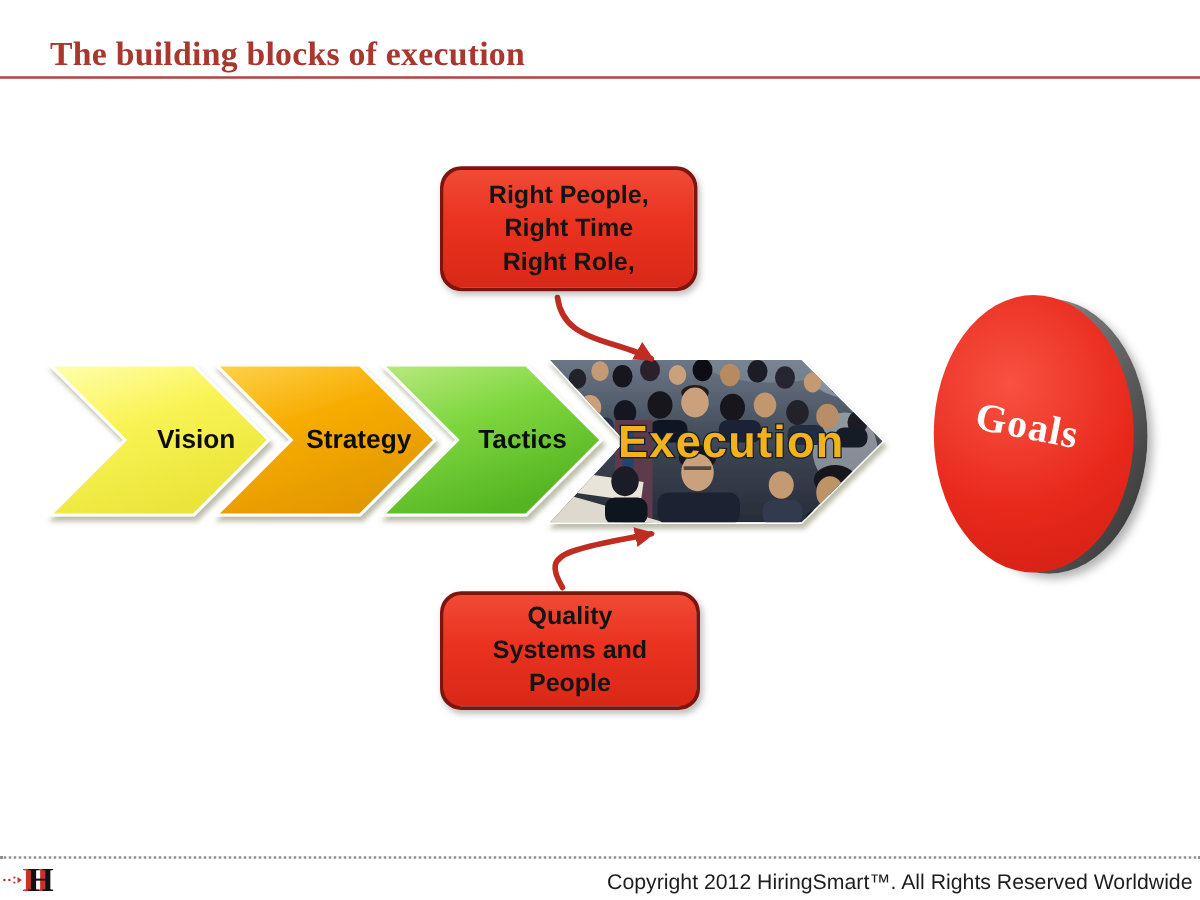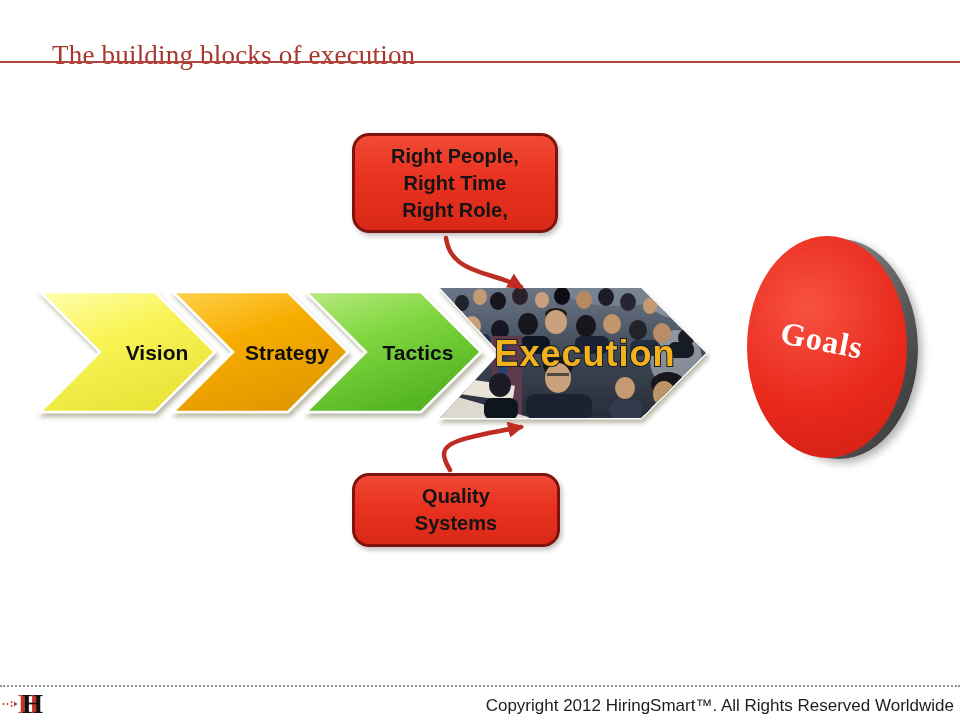--- a/index.html
+++ b/index.html
@@ -1,33 +1,33 @@
 <!DOCTYPE html>
 <html><head>
 <meta charset="utf-8">
 <style>
   html,body{margin:0;padding:0;background:#fff;}
   .slide{position:relative;width:960px;height:720px;background:#ffffff;overflow:hidden;
          font-family:"Liberation Sans",sans-serif;}
 
   
-  .page-title{position:absolute;left:40px;top:28px;margin:12px;
+  .page-title{position:absolute;left:40px;top:28px;margin:0;
               font-family:"Liberation Serif","DejaVu Serif",serif;
-              font-size:27px;font-weight:normal;color:#a8372e;letter-spacing:.2px;}
+              font-size:27px;font-weight:bold;color:#a8372e;letter-spacing:.2px;}
   .title-rule{position:absolute;left:0;right:0;top:61px;height:2px;background:#b1453e;}
 
   
   .callout{position:absolute;box-sizing:border-box;
            background:linear-gradient(180deg,#f04a35 0%,#ea3220 45%,#d92817 100%);
            border:3px solid #7d150e;border-radius:17px;
            display:flex;flex-direction:column;align-items:center;justify-content:center;
            color:#141414;font-weight:bold;font-size:20px;line-height:27px;text-align:center;
            box-shadow:2px 3px 5px rgba(0,0,0,.25);}
   .callout-top{left:352px;top:133px;width:206px;height:100px;}
-  .callout-bottom{left:352px;top:473px;width:208px;height:74px;}
+  .callout-bottom{left:352px;top:473px;width:208px;height:95px;}
 
   
   .goals-rim{position:absolute;left:760px;top:239px;width:158px;height:220px;border-radius:50%;
              background:linear-gradient(120deg,#bbb 0%,#777 40%,#2e2e2e 100%);
              box-shadow:4px 4px 8px rgba(0,0,0,.3);}
   .goals-disc{position:absolute;left:747px;top:236px;width:160px;height:222px;border-radius:50%;
               background:radial-gradient(circle at 38% 32%,#f75242 0%,#e8291c 55%,#cf1f12 100%);
               display:flex;align-items:center;justify-content:center;}
   .goals-label{transform:rotate(11deg) translate(-6px,-6px);
                font-family:"Liberation Serif","DejaVu Serif",serif;
@@ -172,21 +172,22 @@
   </svg>
 
   <div class="callout callout-top">
     <span>Right People,</span>
     <span>Right Time</span>
     <span>Right Role,</span>
   </div>
 
   <div class="callout callout-bottom">
     <span>Quality</span>
-    <span>Systems</span>
+    <span>Systems and</span>
+    <span>People</span>
   </div>
 
   <div class="goals-rim"></div>
   <div class="goals-disc">
     <span class="goals-label">Goals</span>
   </div>
 
   <div class="footer-dots"></div>
   <div class="logo">
     <svg class="logo-arrow" width="16" height="8" viewBox="0 0 16 8">

